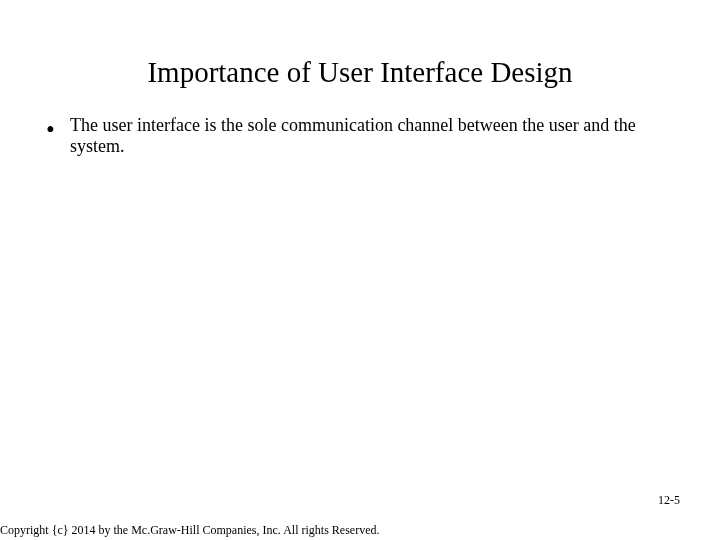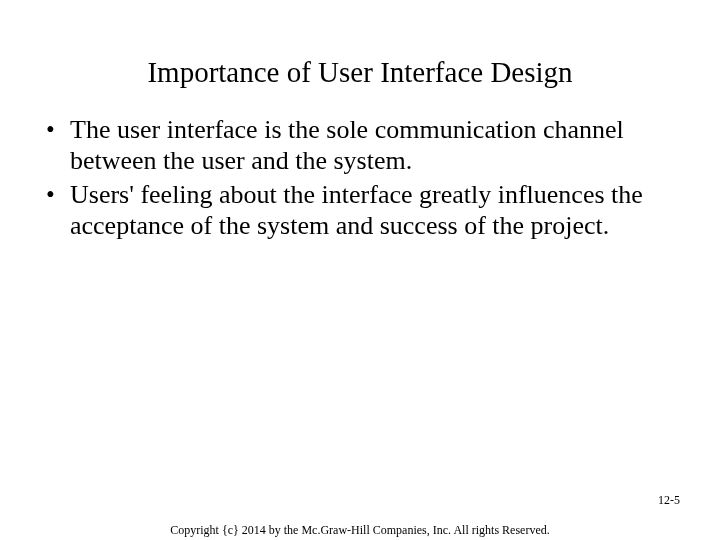--- a/index.html
+++ b/index.html
@@ -22,21 +22,21 @@
     .title {
       font-size: 29px;
       text-align: center;
       font-weight: normal;
       margin-bottom: 26px;
       margin-left: 40px;
       margin-right: 40px;
     }
     .bullets {
       list-style: none;
-      font-size: 26px;
+      font-size: 18px;
       line-height: 1.18;
       padding-left: 8px;
     }
     .bullets li {
       position: relative;
       padding-left: 26px;
       margin-bottom: 4px;
     }
     .bullets li::before {
       content: "•";
@@ -49,28 +49,26 @@
       position: absolute;
       right: 40px;
       bottom: 44px;
       font-size: 12px;
     }
     .copyright {
       position: absolute;
       left: 0;
       right: 0;
       bottom: 14px;
-      text-align: center;
       font-size: 12px;
     }
   </style>
 </head>
 <body>
 
 <div class="slide">
   <h1 class="title">Importance of User Interface Design</h1>
   <ul class="bullets">
     <li>The user interface is the sole communication channel between the user and the system.</li>
-    <li>Users' feeling about the interface greatly influences the acceptance of the system and success of the project.</li>
   </ul>
   <div class="page-number">12-5</div>
   <div class="copyright">Copyright {c} 2014 by the Mc.Graw-Hill Companies, Inc. All rights Reserved.</div>
 </div>
 
 </body></html>

